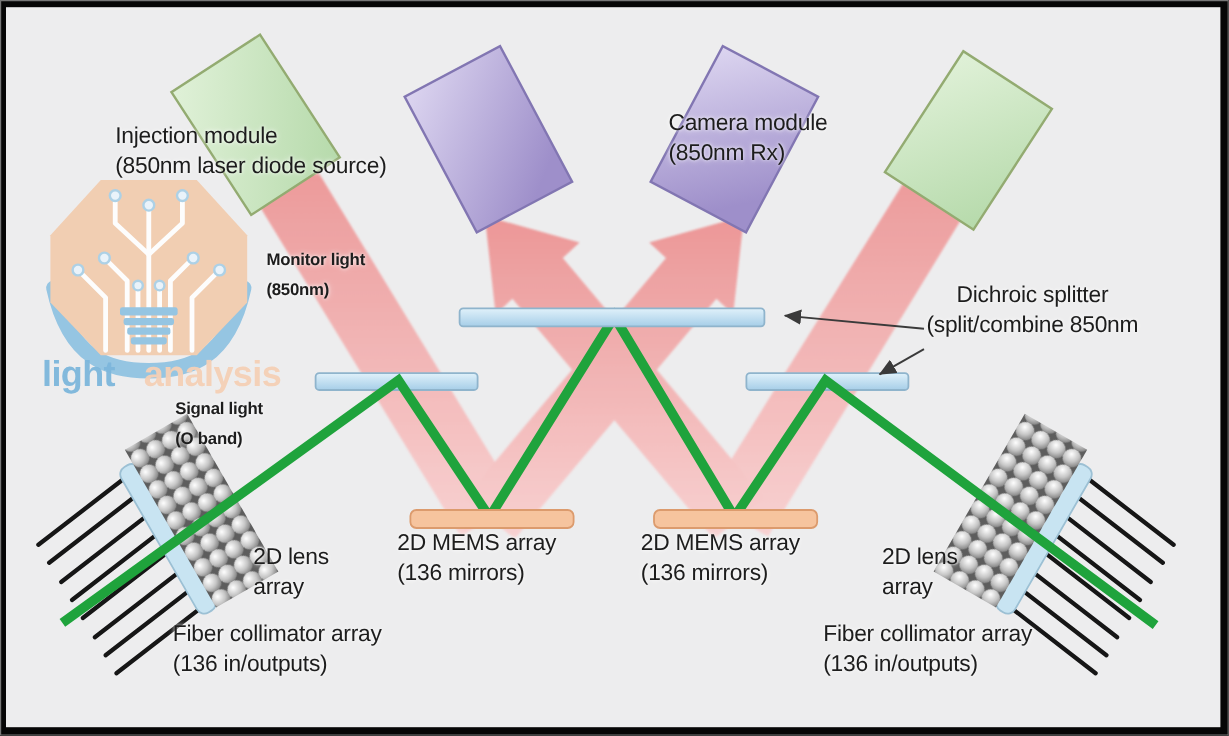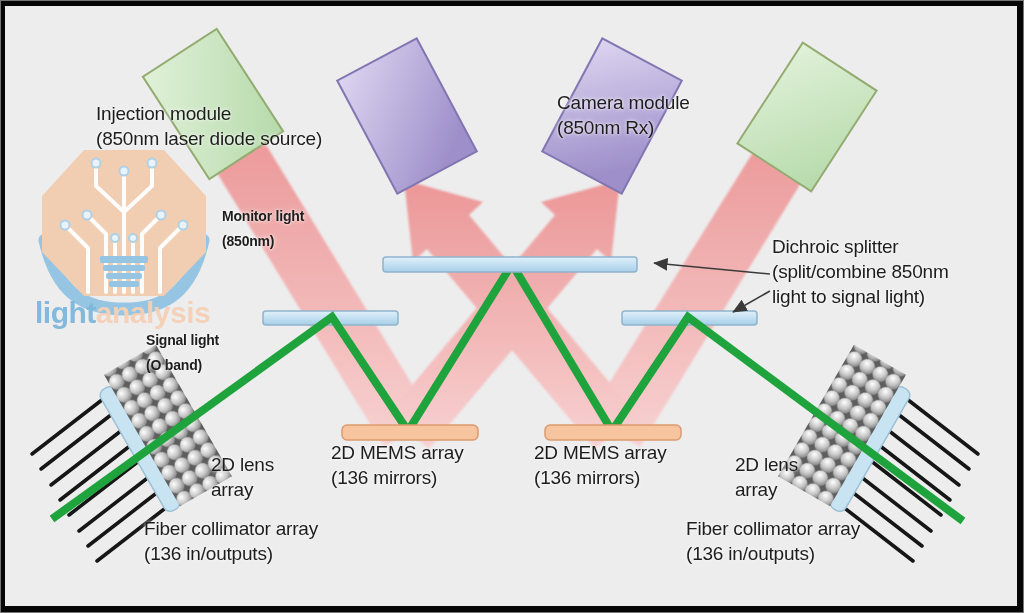--- a/index.html
+++ b/index.html
@@ -8,32 +8,32 @@
          font-family:"Liberation Sans",sans-serif;}
   .stage svg{position:absolute;left:0;top:0;}
   .lbl{position:absolute;font-size:19px;line-height:25px;color:#1d1d1d;
        white-space:nowrap;letter-spacing:-0.2px;
        text-shadow:0 0 3px rgba(255,255,255,.85),0 0 6px rgba(255,255,255,.6);}
   .lbl div{white-space:nowrap;}
   .bold{font-weight:bold;font-size:14px;}
   .lbl-injection{left:96px;top:101px;}
   .lbl-monitor{left:222px;top:204px;}
   .lbl-camera{left:557px;top:90px;}
-  .lbl-dichroic{left:772px;top:234px;}
+  .lbl-dichroic{left:772px;top:234px;text-align:center;}
   .lbl-signal{left:146px;top:328px;}
   .lbl-mems-left{left:331px;top:440px;}
   .lbl-mems-right{left:534px;top:440px;}
   .lbl-lens-left{left:211px;top:452px;}
   .lbl-lens-right{left:735px;top:452px;}
   .lbl-fiber-left{left:144px;top:516px;}
   .lbl-fiber-right{left:686px;top:516px;}
   .wordmark{position:absolute;left:35px;top:300px;font-size:30px;font-weight:bold;
             letter-spacing:-0.5px;white-space:nowrap;opacity:.95;text-shadow:none;}
   .wm-semi{color:#7db7dc;}
-  .wm-analysis{color:#f5d0b6;}
+  .wm-analysis{color:#f5d0b6;margin-left:24px;}
 </style>
 </head>
 <body>
 
 <div class="stage">
 
 <svg width="1024" height="613" viewBox="0 0 1024 613">
   <defs>
     <linearGradient id="gBeam" x1="0" y1="0" x2="0" y2="1">
       <stop offset="0" stop-color="#ec8e8e"></stop>
@@ -188,21 +188,20 @@
 </div>
 
 <div class="lbl lbl-camera">
   <div>Camera module</div>
   <div>(850nm Rx)</div>
 </div>
 
 <div class="lbl lbl-dichroic">
   <div>Dichroic splitter</div>
   <div>(split/combine 850nm</div>
-  <div>light to signal light)</div>
 </div>
 
 <div class="lbl bold lbl-signal">
   <div>Signal light</div>
   <div>(O band)</div>
 </div>
 
 <div class="lbl lbl-mems-left">
   <div>2D MEMS array</div>
   <div>(136 mirrors)</div>

